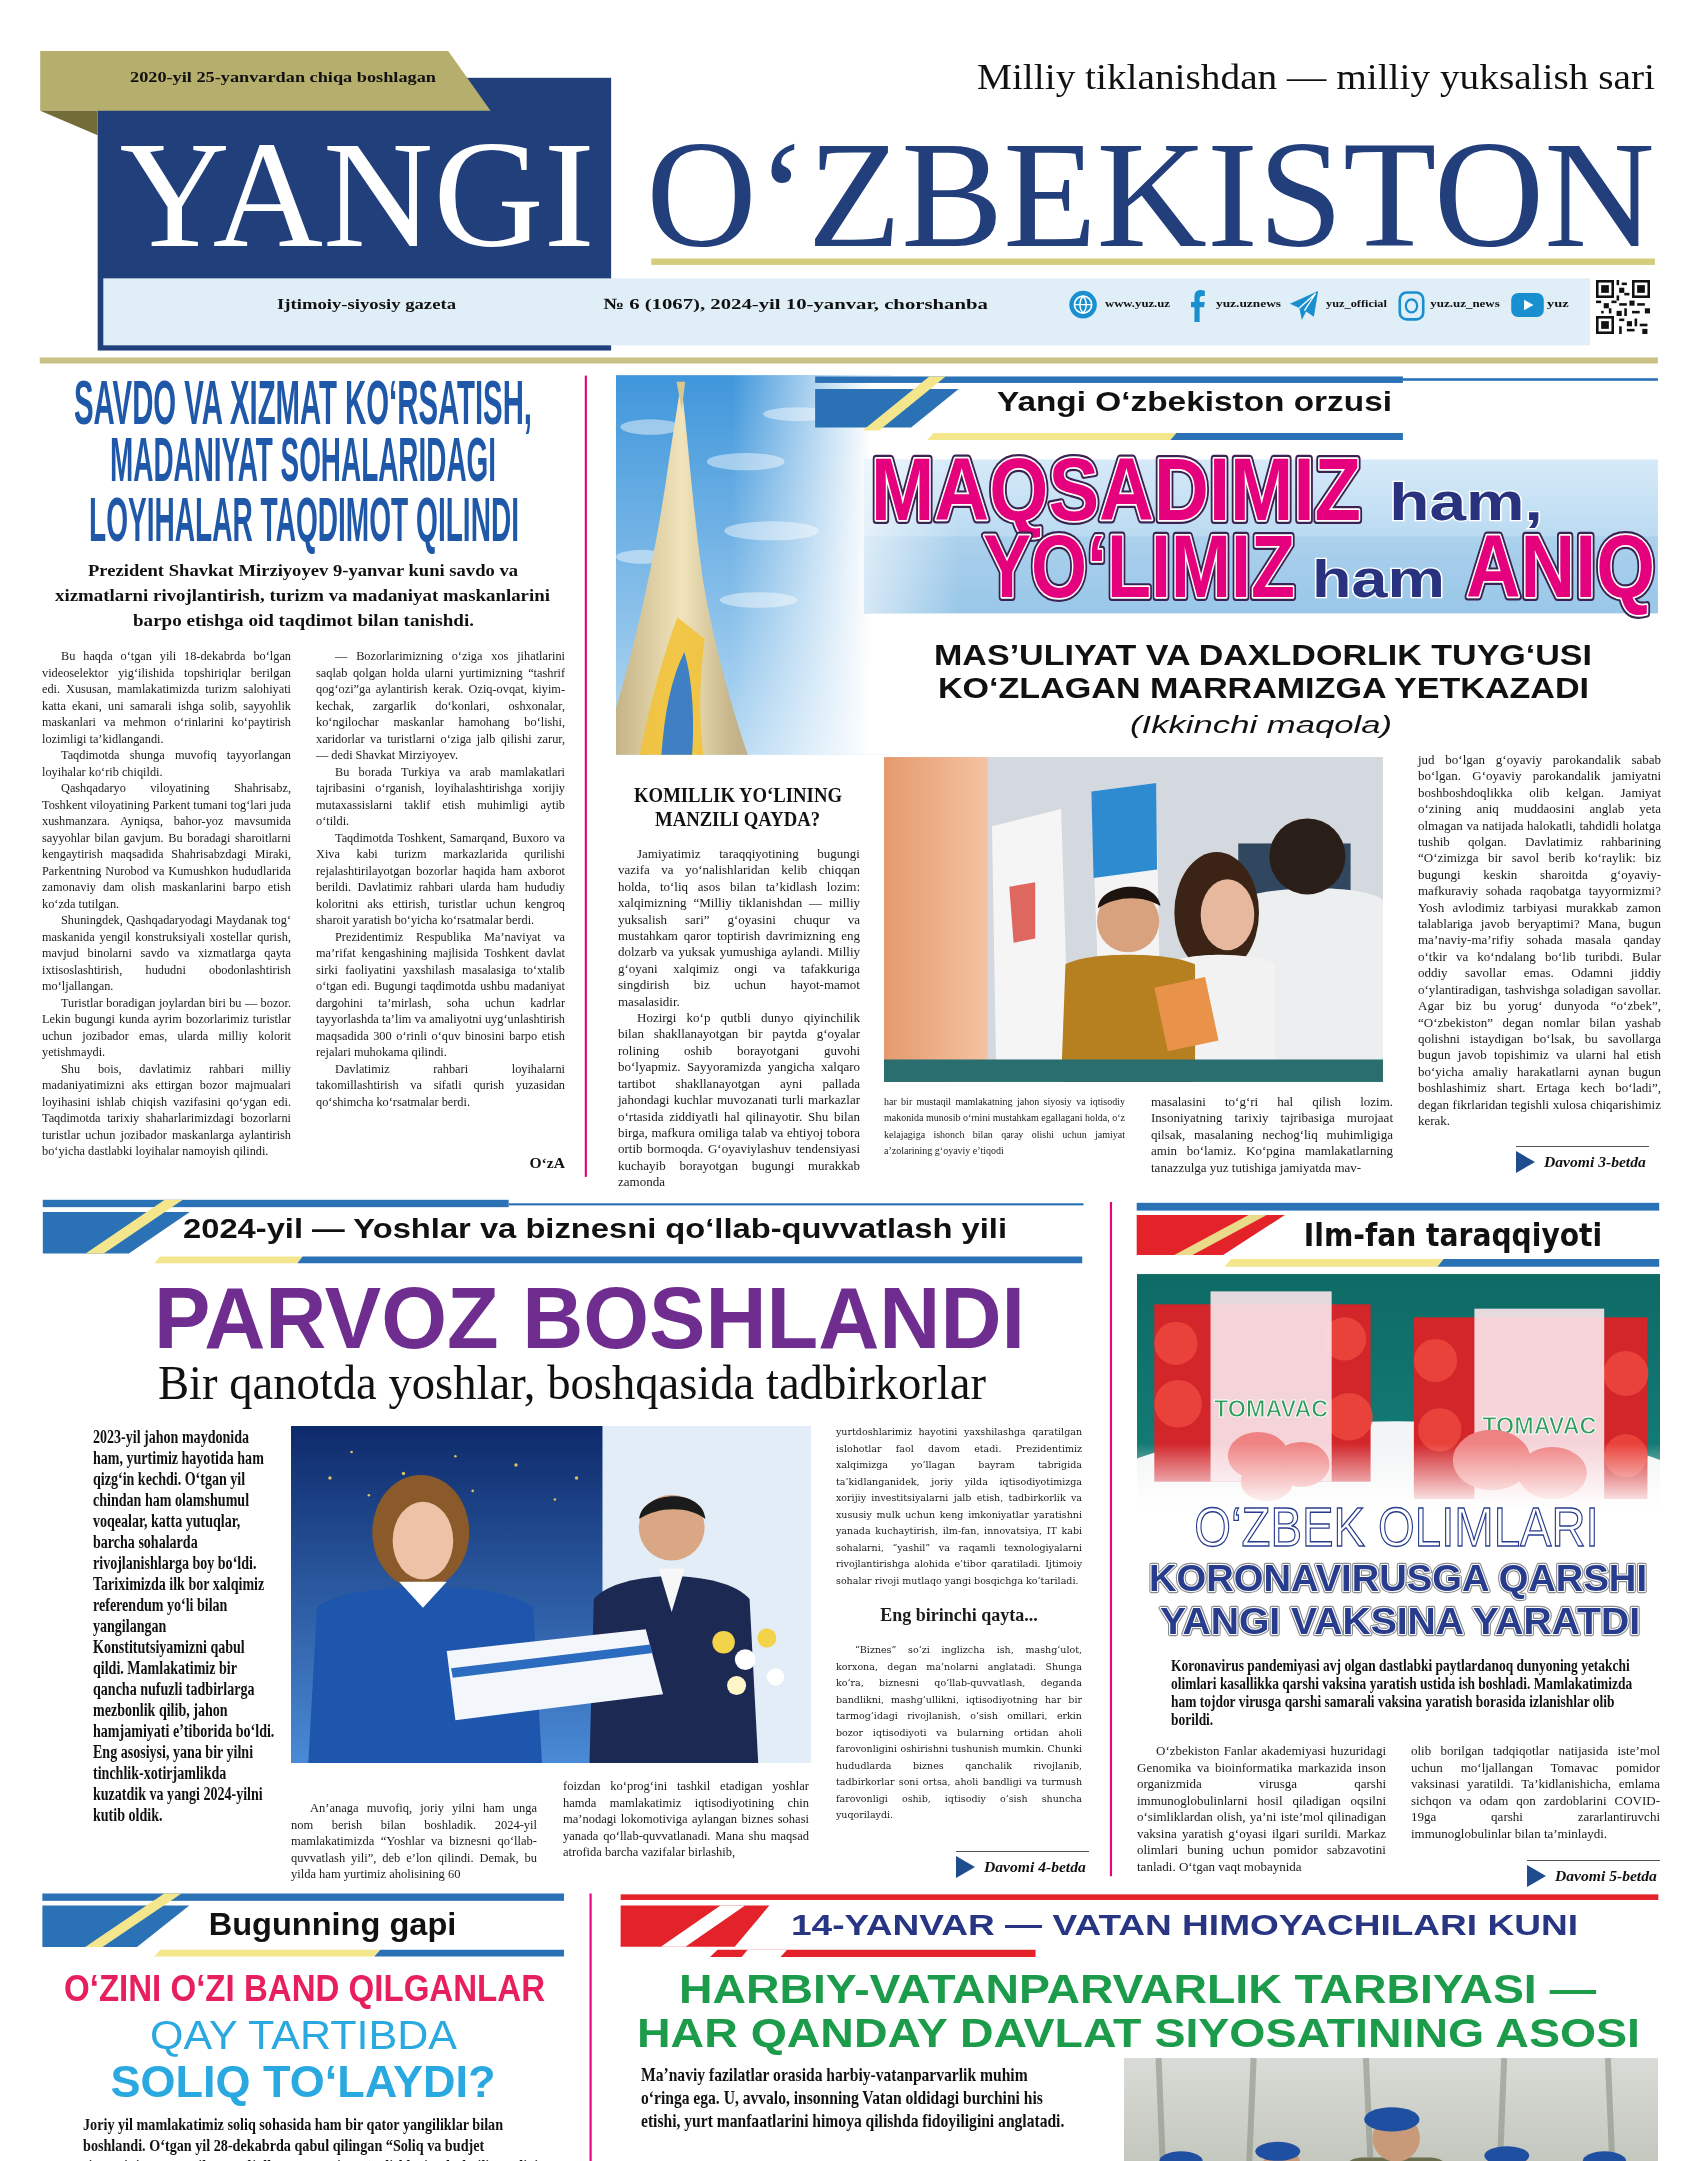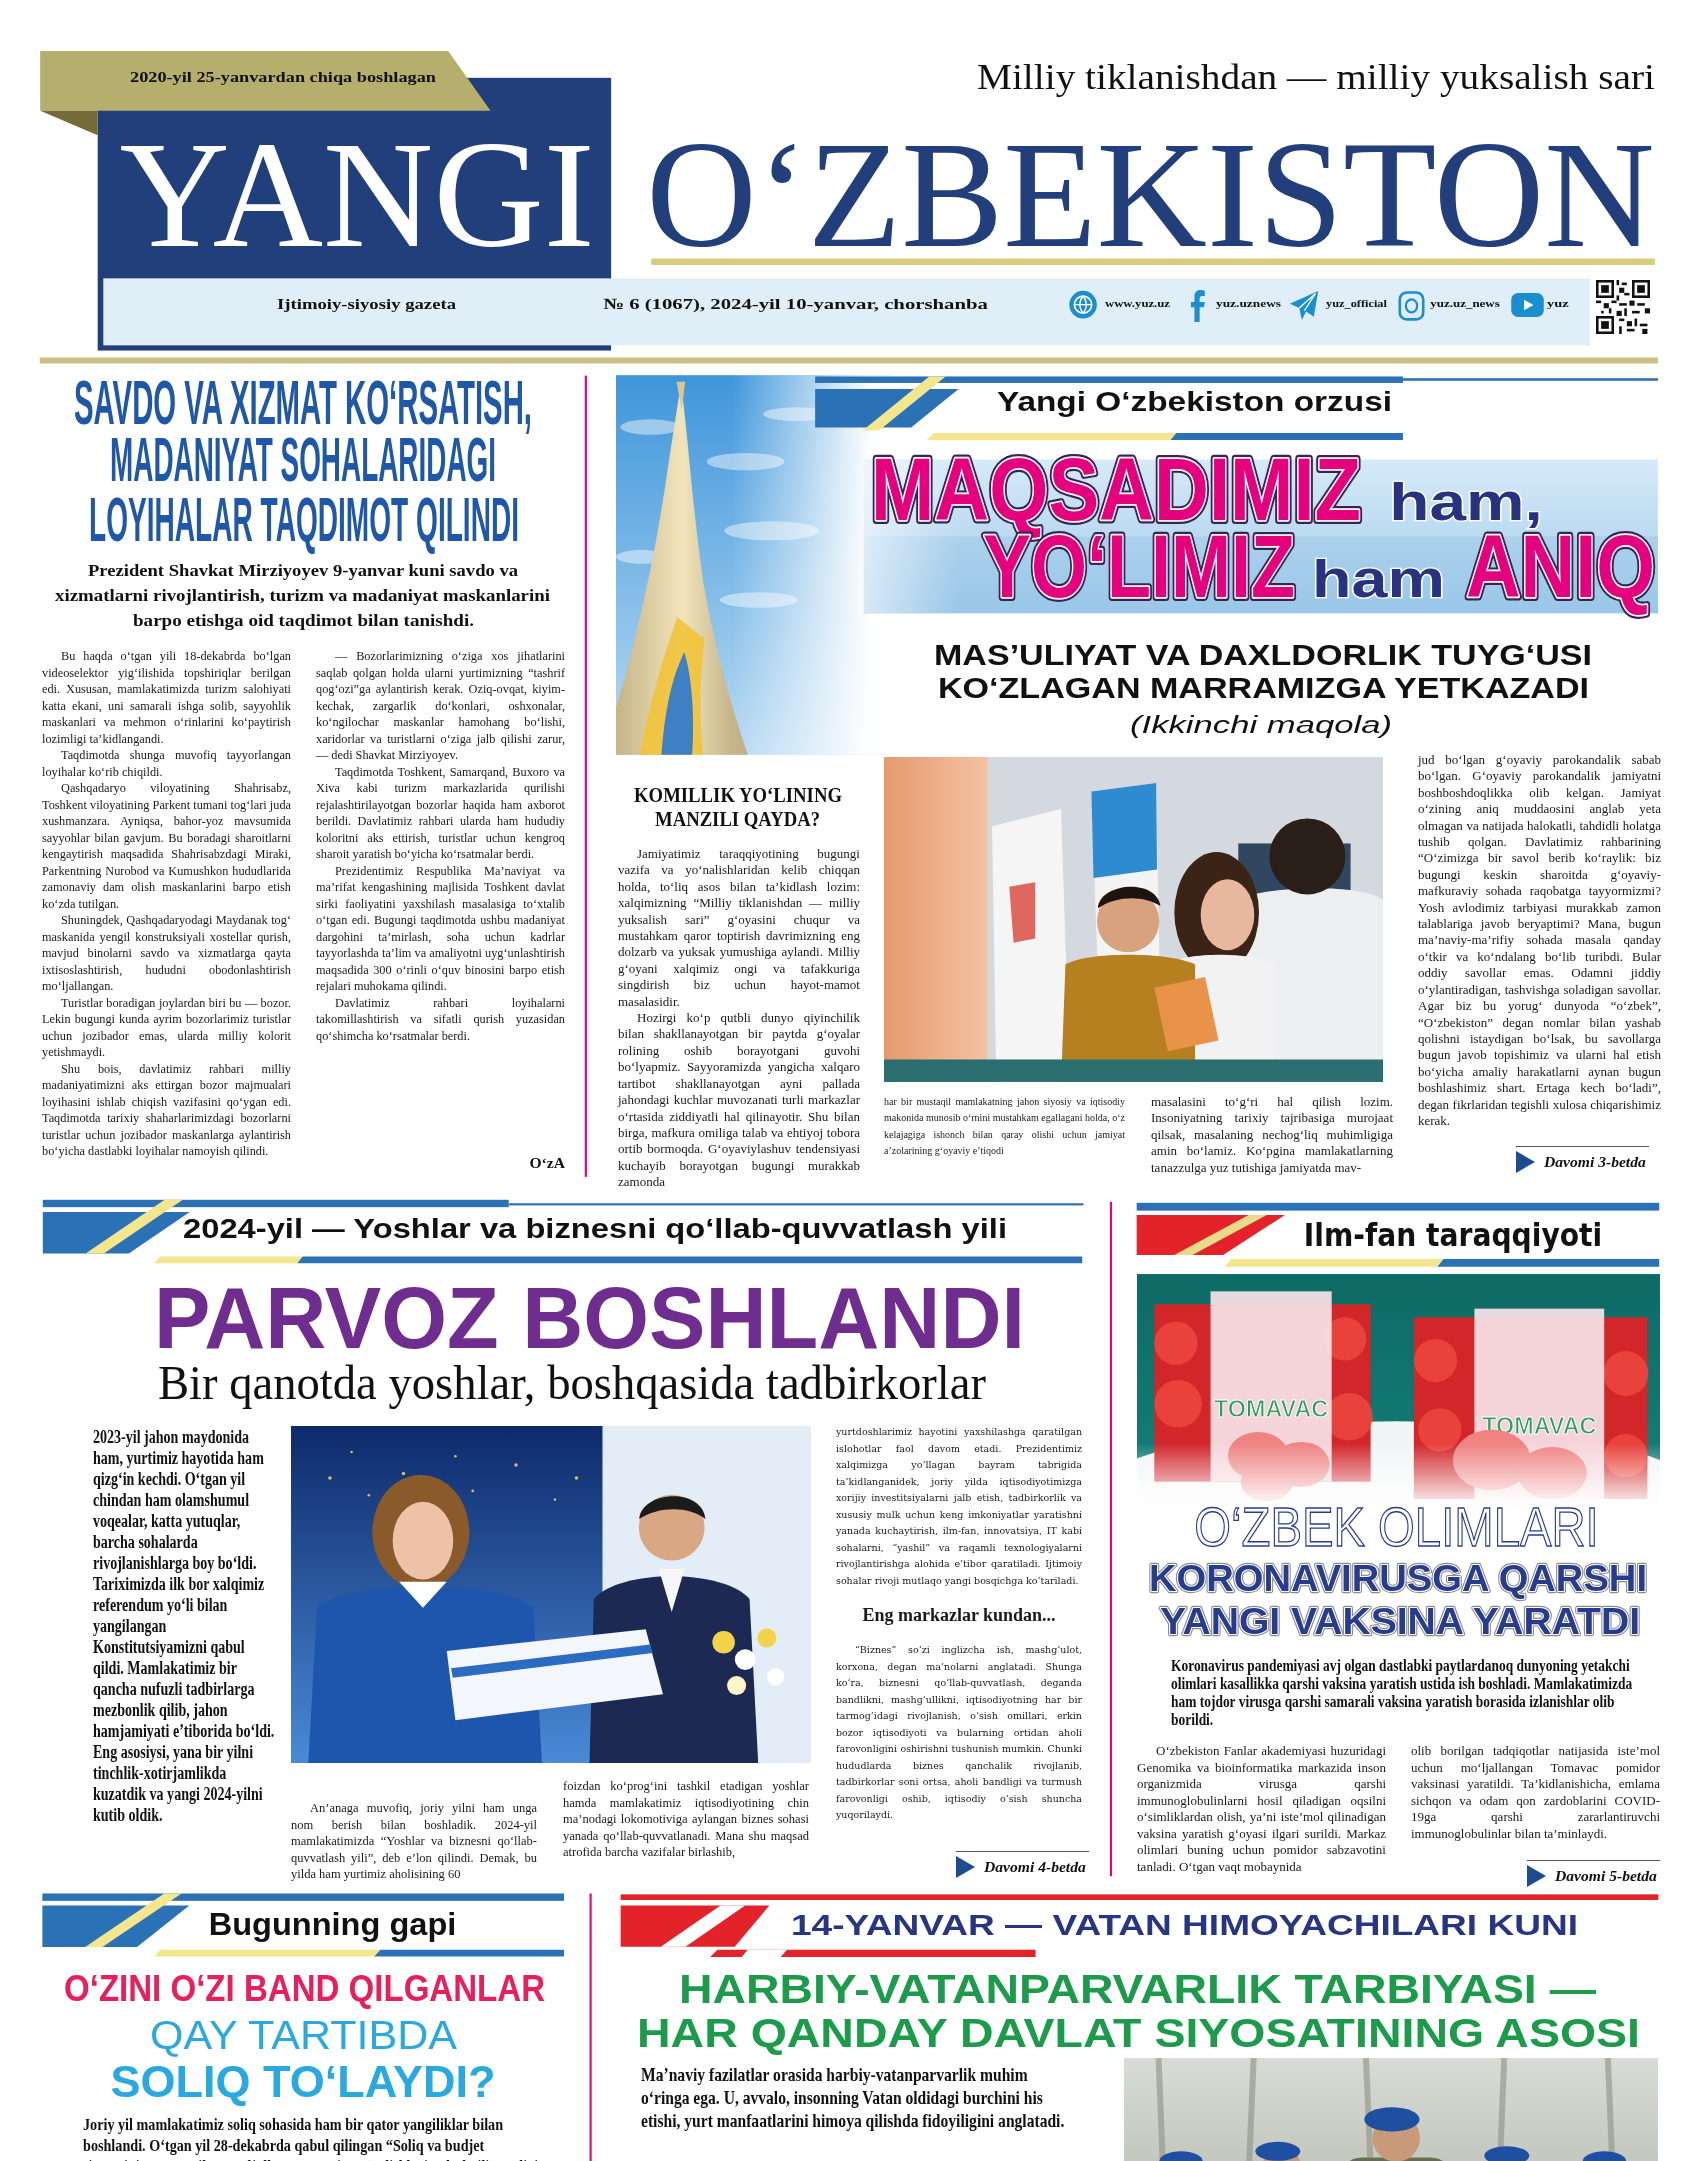--- a/index.html
+++ b/index.html
@@ -416,20 +416,21 @@
   <div class="col" style="left:42px;top:648px;width:249px;font-size:12.3px;line-height:16.5px;">
     <p>Bu haqda o‘tgan yili 18-dekabrda bo‘lgan videoselektor yig‘ilishida topshiriqlar berilgan edi. Xususan, mamlakatimizda turizm salohiyati katta ekani, uni samarali ishga solib, sayyohlik maskanlari va mehmon o‘rinlarini ko‘paytirish lozimligi ta’kidlangandi.</p>
     <p>Taqdimotda shunga muvofiq tayyorlangan loyihalar ko‘rib chiqildi.</p>
     <p>Qashqadaryo viloyatining Shahrisabz, Toshkent viloyatining Parkent tumani tog‘lari juda xushmanzara. Ayniqsa, bahor-yoz mavsumida sayyohlar bilan gavjum. Bu boradagi sharoitlarni kengaytirish maqsadida Shahrisabzdagi Miraki, Parkentning Nurobod va Kumushkon hududlarida zamonaviy dam olish maskanlarini barpo etish ko‘zda tutilgan.</p>
     <p>Shuningdek, Qashqadaryodagi Maydanak tog‘ maskanida yengil konstruksiyali xostellar qurish, mavjud binolarni savdo va xizmatlarga qayta ixtisoslashtirish, hududni obodonlashtirish mo‘ljallangan.</p>
     <p>Turistlar boradigan joylardan biri bu — bozor. Lekin bugungi kunda ayrim bozorlarimiz turistlar uchun jozibador emas, ularda milliy kolorit yetishmaydi.</p>
     <p>Shu bois, davlatimiz rahbari milliy madaniyatimizni aks ettirgan bozor majmualari loyihasini ishlab chiqish vazifasini qo‘ygan edi. Taqdimotda tarixiy shaharlarimizdagi bozorlarni turistlar uchun jozibador maskanlarga aylantirish bo‘yicha dastlabki loyihalar namoyish qilindi.</p>
   </div>
   <div class="col" style="left:316px;top:648px;width:249px;font-size:12.3px;line-height:16.5px;">
     <p>— Bozorlarimizning o‘ziga xos jihatlarini saqlab qolgan holda ularni yurtimizning “tashrif qog‘ozi”ga aylantirish kerak. Oziq-ovqat, kiyim-kechak, zargarlik do‘konlari, oshxonalar, ko‘ngilochar maskanlar hamohang bo‘lishi, xaridorlar va turistlarni o‘ziga jalb qilishi zarur, — dedi Shavkat Mirziyoyev.</p>
+    <p>Bu borada Turkiya va arab mamlakatlari tajribasini o‘rganish, loyihalashtirishga xorijiy mutaxassislarni taklif etish muhimligi aytib o‘tildi.</p>
     <p>Taqdimotda Toshkent, Samarqand, Buxoro va Xiva kabi turizm markazlarida qurilishi rejalashtirilayotgan bozorlar haqida ham axborot berildi. Davlatimiz rahbari ularda ham hududiy koloritni aks ettirish, turistlar uchun kengroq sharoit yaratish bo‘yicha ko‘rsatmalar berdi.</p>
     <p>Prezidentimiz Respublika Ma’naviyat va ma’rifat kengashining majlisida Toshkent davlat sirki faoliyatini yaxshilash masalasiga to‘xtalib o‘tgan edi. Bugungi taqdimotda ushbu madaniyat dargohini ta’mirlash, soha uchun kadrlar tayyorlashda ta’lim va amaliyotni uyg‘unlashtirish maqsadida 300 o‘rinli o‘quv binosini barpo etish rejalari muhokama qilindi.</p>
     <p>Davlatimiz rahbari loyihalarni takomillashtirish va sifatli qurish yuzasidan qo‘shimcha ko‘rsatmalar berdi.</p>
   </div>
   <div class="abs serif-b" style="left:476px;top:1153px;width:89px;text-align:right;font-size:15.6px;line-height:19px;color:#111;">O‘zA</div>
 
   <svg class="abs" style="left:997px;top:382px" width="395" height="39" viewBox="0 0 914 90">
     <text x="0" y="66" textLength="914" lengthAdjust="spacingAndGlyphs" class="sans-b" font-size="66" fill="#111">Yangi O‘zbekiston orzusi</text>
   </svg>
 
@@ -501,21 +502,21 @@
     <div class="cx" style="--k:0.78;width:233px;">2023-yil jahon maydonida ham, yurtimiz hayotida ham qizg‘in kechdi. O‘tgan yil chindan ham olamshumul voqealar, katta yutuqlar, barcha sohalarda rivojlanishlarga boy bo‘ldi. Tariximizda ilk bor xalqimiz referendum yo‘li bilan yangilangan Konstitutsiyamizni qabul qildi. Mamlakatimiz bir qancha nufuzli tadbirlarga mezbonlik qilib, jahon hamjamiyati e’tiborida bo‘ldi. Eng asosiysi, yana bir yilni tinchlik-xotirjamlikda kuzatdik va yangi 2024-yilni kutib oldik.</div>
   </div>
   <div class="col" style="left:291px;top:1778px;width:246px;font-size:12.5px;line-height:16.6px;margin-top:22px;">
     <p>An’anaga muvofiq, joriy yilni ham unga nom berish bilan boshladik. 2024-yil mamlakatimizda “Yoshlar va biznesni qo‘llab-quvvatlash yili”, deb e’lon qilindi. Demak, bu yilda ham yurtimiz aholisining 60</p>
   </div>
   <div class="col" style="left:563px;top:1778px;width:246px;font-size:12.5px;line-height:16.6px;">
     <p class="cont">foizdan ko‘prog‘ini tashkil etadigan yoshlar hamda mamlakatimiz iqtisodiyotining chin ma’nodagi lokomotiviga aylangan biznes sohasi yanada qo‘llab-quvvatlanadi. Mana shu maqsad atrofida barcha vazifalar birlashib,</p>
   </div>
   <div class="col" style="left:836px;top:1424px;width:246px;font-family:'DejaVu Serif', serif;font-size:9.5px;line-height:16.5px;">
     <p class="cont">yurtdoshlarimiz hayotini yaxshilashga qaratilgan islohotlar faol davom etadi. Prezidentimiz xalqimizga yo‘llagan bayram tabrigida ta’kidlanganidek, joriy yilda iqtisodiyotimizga xorijiy investitsiyalarni jalb etish, tadbirkorlik va xususiy mulk uchun keng imkoniyatlar yaratishni yanada kuchaytirish, ilm-fan, innovatsiya, IT kabi sohalarni, “yashil” va raqamli texnologiyalarni rivojlantirishga alohida e’tibor qaratiladi. Ijtimoiy sohalar rivoji mutlaqo yangi bosqichga ko‘tariladi.</p>
-    <h3 class="subhead" style="height:53px;line-height:53px;font-size:18px;">Eng markazlar kundan...</h3>
+    <h3 class="subhead" style="height:53px;line-height:53px;font-size:18px;">Eng birinchi qayta...</h3>
     <p>“Biznes” so‘zi inglizcha ish, mashg‘ulot, korxona, degan ma’nolarni anglatadi. Shunga ko‘ra, biznesni qo‘llab-quvvatlash, deganda bandlikni, mashg‘ullikni, iqtisodiyotning har bir tarmog‘idagi rivojlanish, o‘sish omillari, erkin bozor iqtisodiyoti va bularning ortidan aholi farovonligini oshirishni tushunish mumkin. Chunki hududlarda biznes qanchalik rivojlanib, tadbirkorlar soni ortsa, aholi bandligi va turmush farovonligi oshib, iqtisodiy o‘sish shuncha yuqorilaydi.</p>
   </div>
   <div class="davomi" style="left:956px;top:1851px;width:133px;">
     <span class="tri"></span>
     <span class="dtxt">Davomi 4-betda</span>
   </div>
 
   <svg class="abs" style="left:1303px;top:1213px" width="300" height="43" viewBox="0 0 694 100">
     <text x="0" y="76" textLength="694" lengthAdjust="spacingAndGlyphs" class="dv-b" font-size="76" fill="#111">Ilm-fan taraqqiyoti</text>
   </svg>

